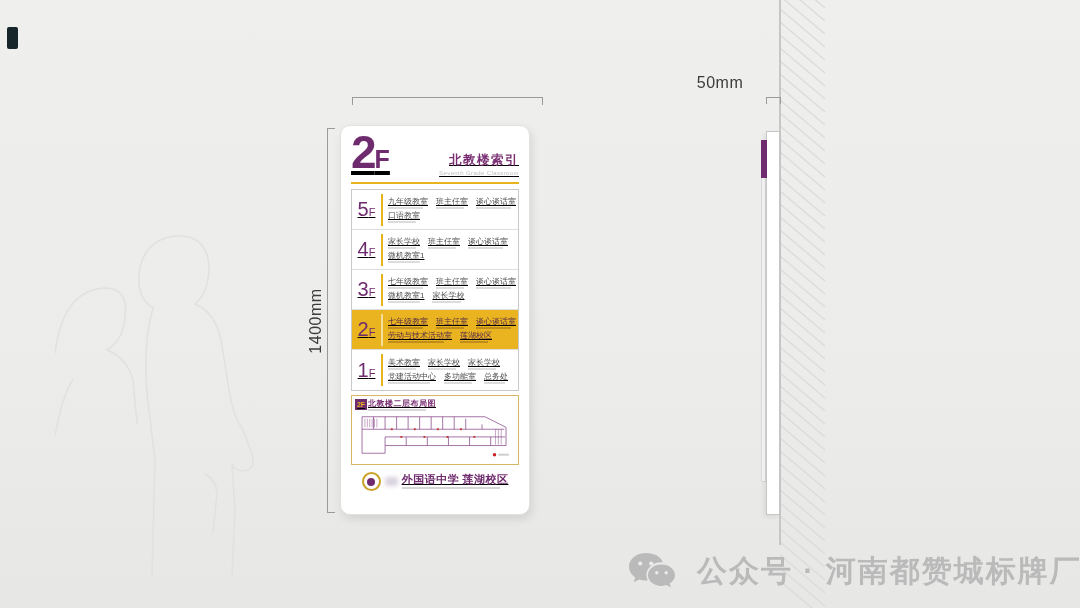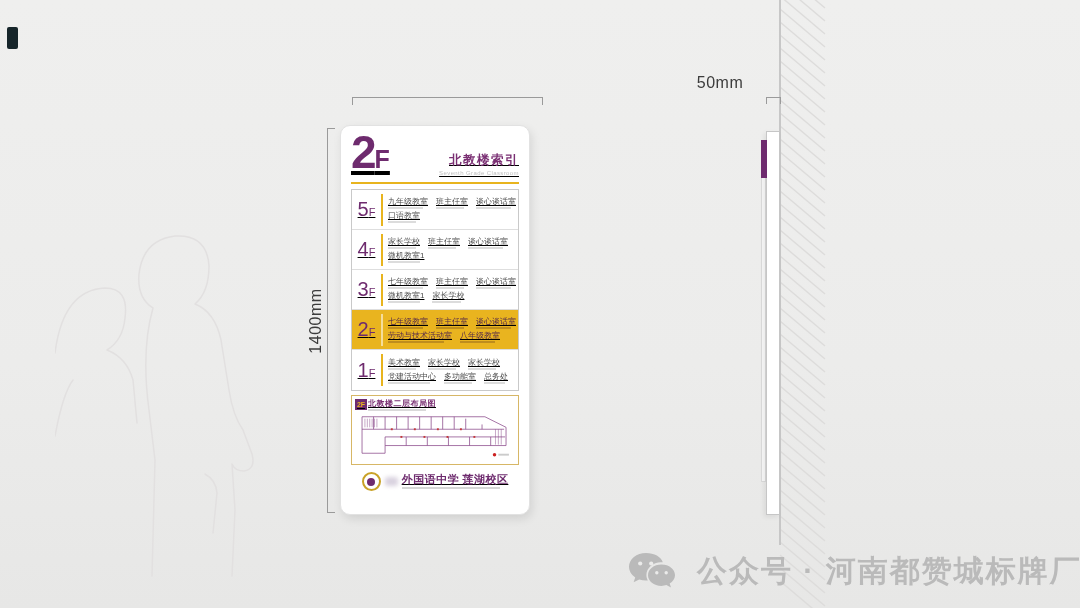--- a/index.html
+++ b/index.html
@@ -270,21 +270,21 @@
                 <span class="cn">谈心谈话室</span>
                 <span class="sub"></span>
               </span>
             </div>
             <div class="line">
               <span class="item">
                 <span class="cn">劳动与技术活动室</span>
                 <span class="sub"></span>
               </span>
               <span class="item">
-                <span class="cn">八年级教室</span>
+                <span class="cn">莲湖校区</span>
                 <span class="sub"></span>
               </span>
             </div>
           </div>
   </div>
 
   <div class="row">
     <div class="fcell"><span class="fnum">1</span><span class="fsuf">F</span></div>
     <div class="vline"></div>
     <div class="items">

